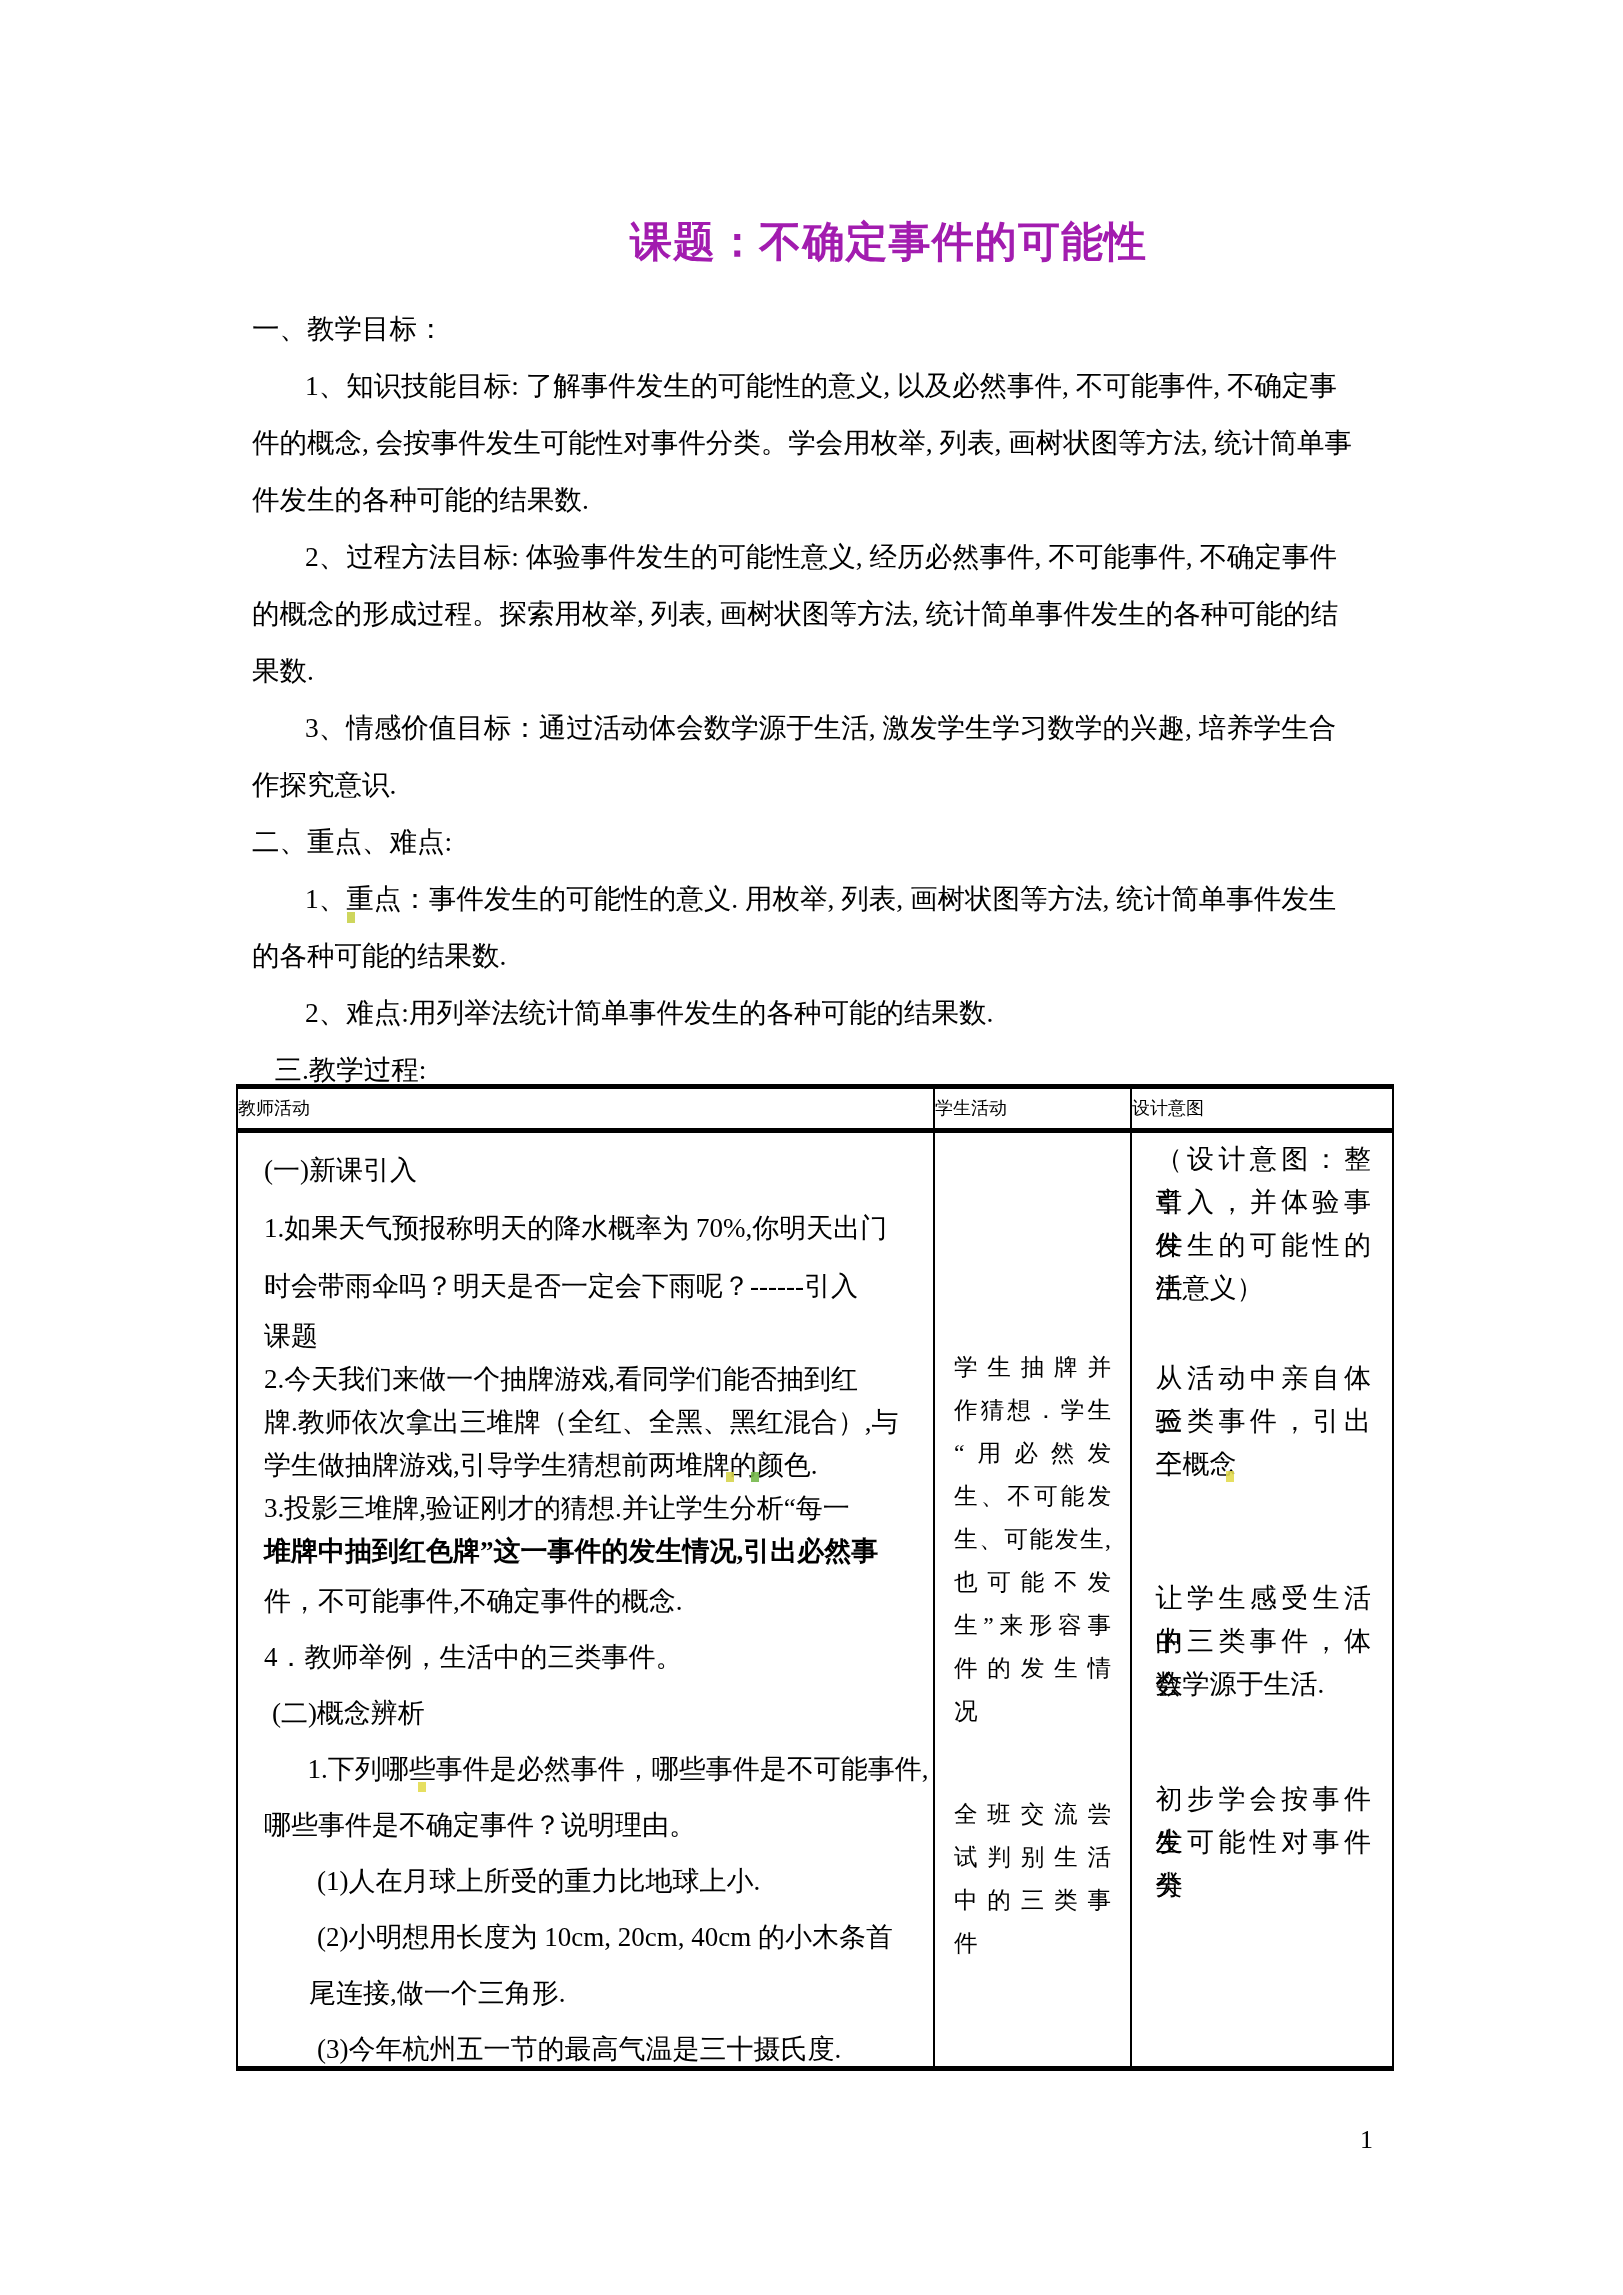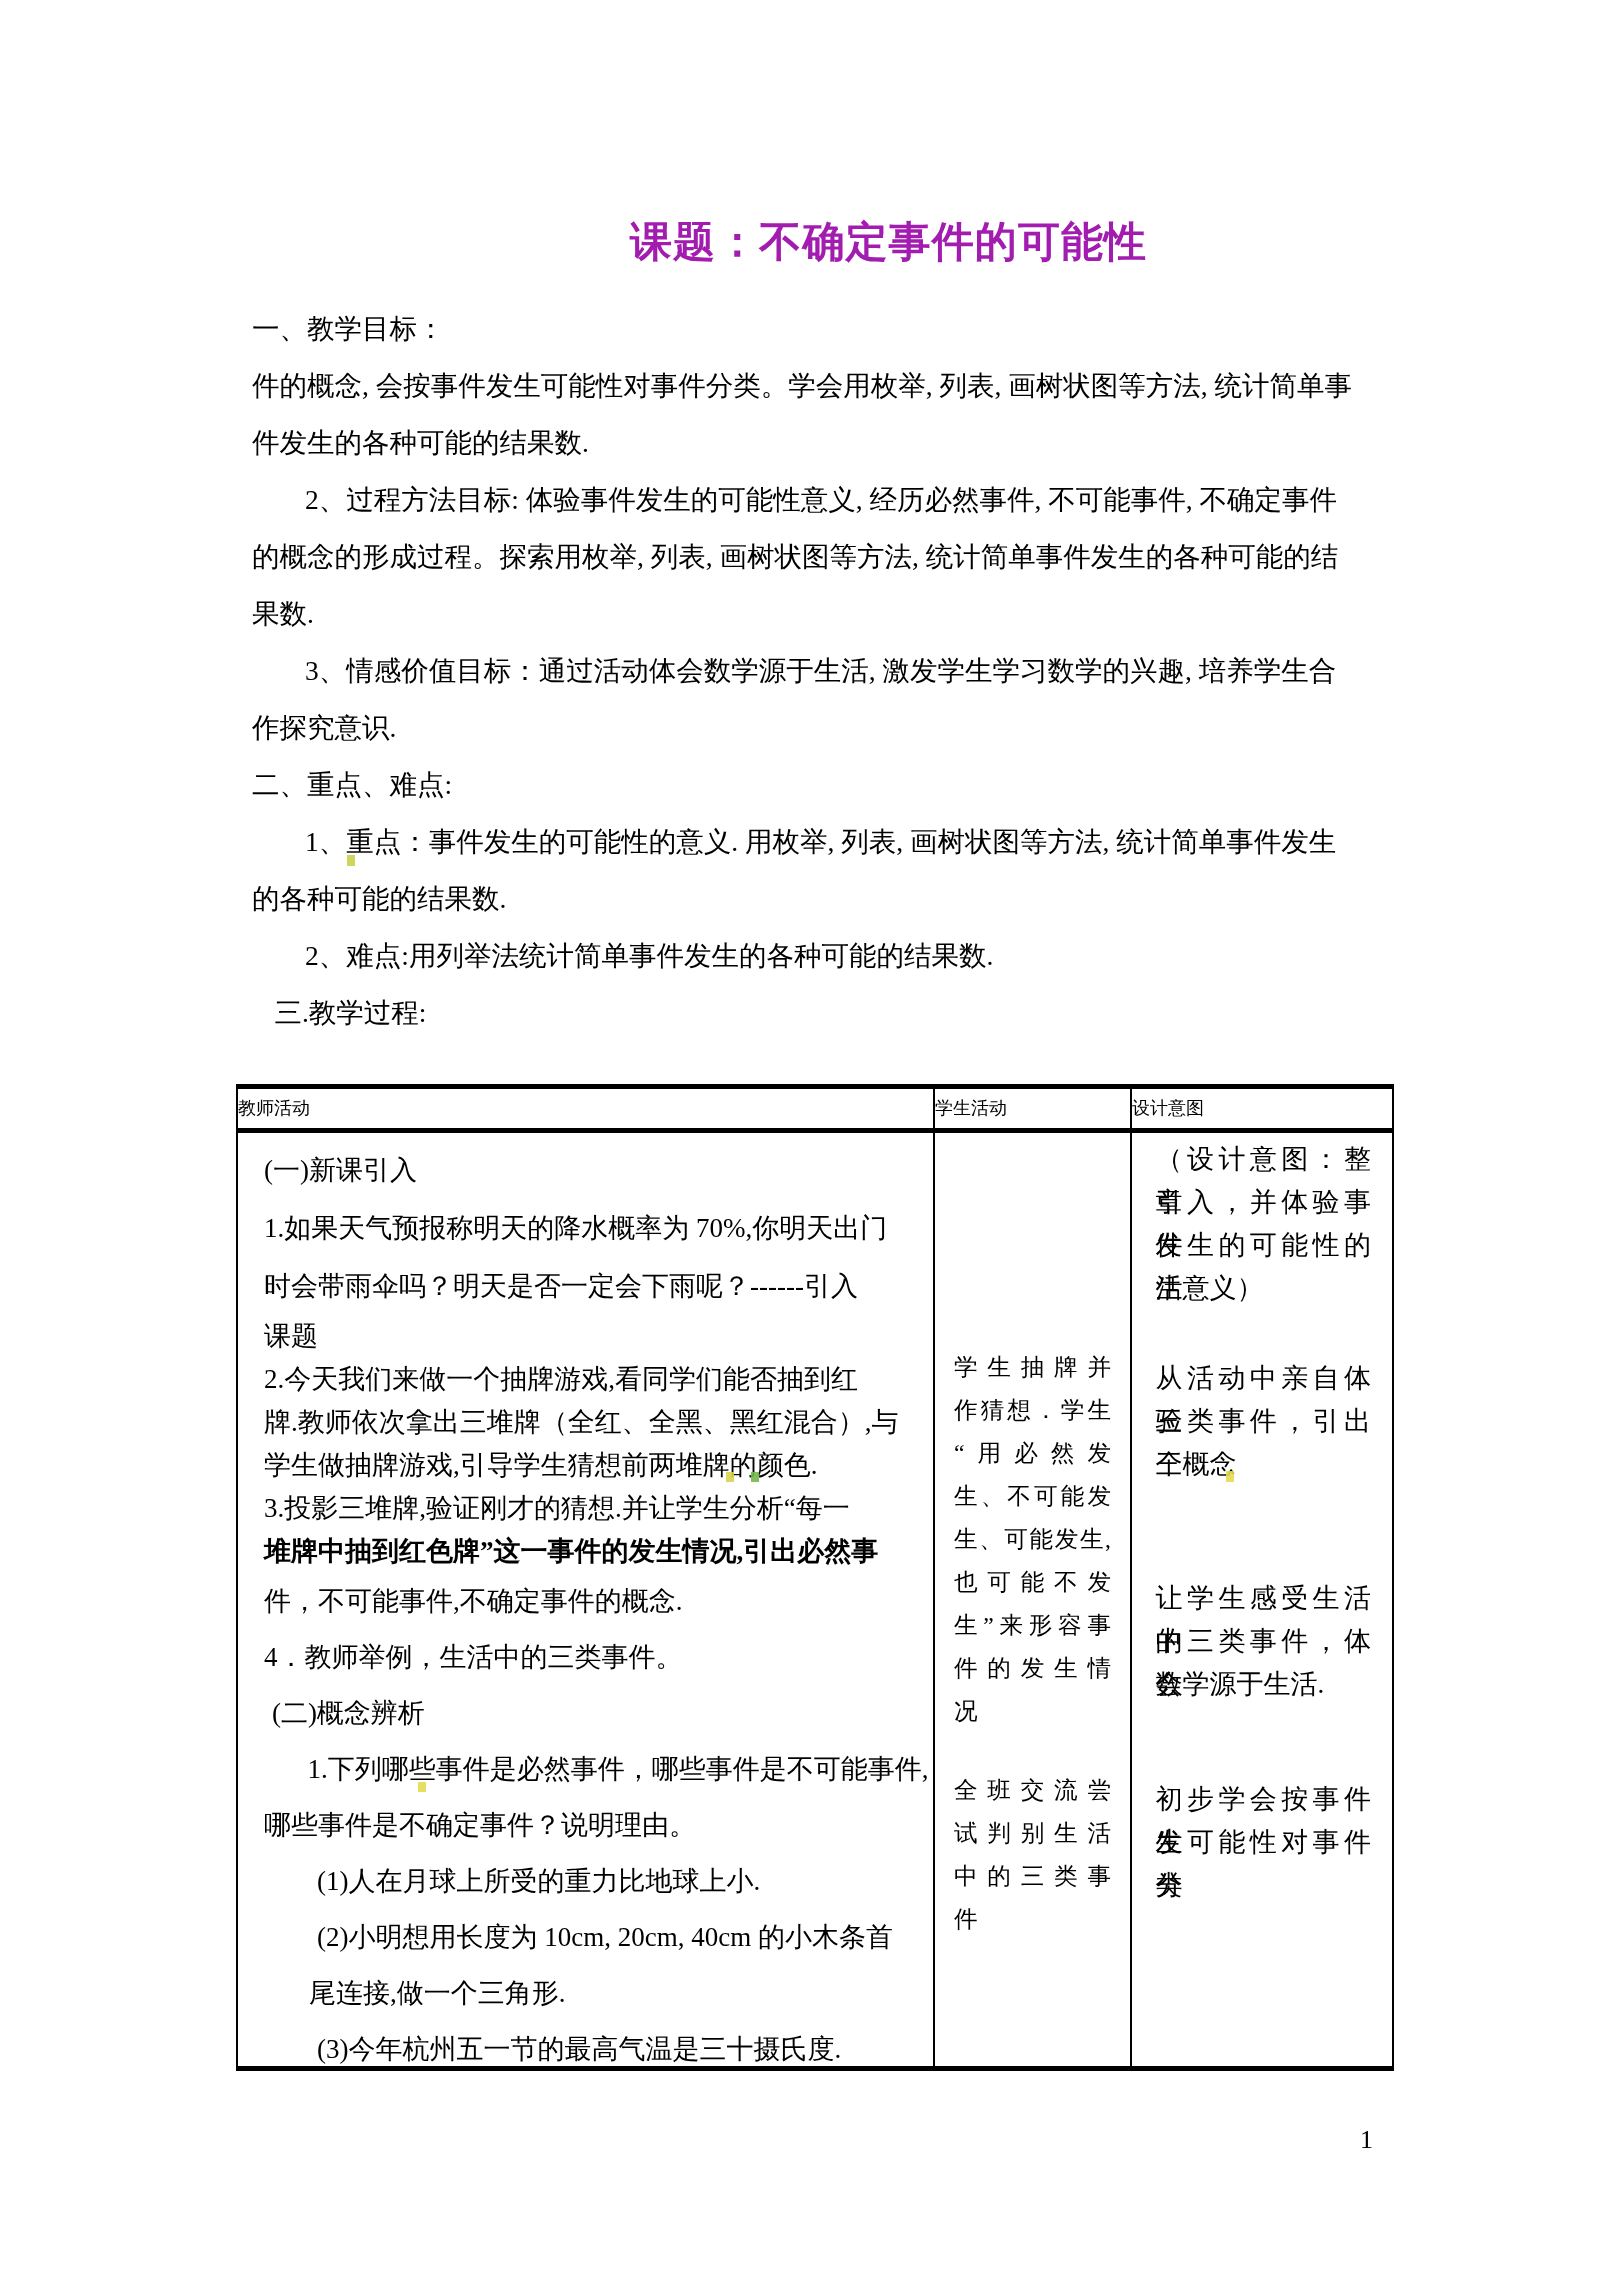--- a/index.html
+++ b/index.html
@@ -53,20 +53,21 @@
 </head>
 <body>
 
 <div class="page">
 
   <div class="doc-title" style="color: #a21caf;">课题：不确定事件的可能性</div>
 
   <div class="intro">
 
   <div class="line">一、教学目标：</div>
+      <div class="line" style="text-indent: 53px;">1、知识技能目标: 了解事件发生的可能性的意义, 以及必然事件, 不可能事件, 不确定事</div>
       <div class="line">件的概念, 会按事件发生可能性对事件分类。学会用枚举, 列表, 画树状图等方法, 统计简单事</div>
       <div class="line">件发生的各种可能的结果数.</div>
       <div class="line" style="text-indent: 53px;">2、过程方法目标: 体验事件发生的可能性意义, 经历必然事件, 不可能事件, 不确定事件</div>
       <div class="line">的概念的形成过程。探索用枚举, 列表, 画树状图等方法, 统计简单事件发生的各种可能的结</div>
       <div class="line">果数.</div>
       <div class="line" style="text-indent: 53px;">3、情感价值目标：通过活动体会数学源于生活, 激发学生学习数学的兴趣, 培养学生合</div>
       <div class="line">作探究意识.</div>
       <div class="line">二、重点、难点:</div>
       <div class="line" style="text-indent: 53px;">1、重点：事件发生的可能性的意义. 用枚举, 列表, 画树状图等方法, 统计简单事件发生<span class="spellmark" style="left: 95px; background: rgb(201, 209, 75);"></span></div>
       <div class="line">的各种可能的结果数.</div>
@@ -106,21 +107,21 @@
 
       <div class="line">学生抽牌并</div>
           <div class="line">作猜想．学生</div>
           <div class="line">“用必然发</div>
           <div class="line">生、不可能发</div>
           <div class="line">生、可能发生,</div>
           <div class="line">也可能不发</div>
           <div class="line">生”来形容事</div>
           <div class="line">件的发生情</div>
           <div class="line no-j">况</div>
-          <div class="line" style="margin-top: 36px;">全班交流尝</div>
+          <div class="line" style="margin-top: 60px;">全班交流尝</div>
           <div class="line">试判别生活</div>
           <div class="line">中的三类事</div>
           <div class="line no-j">件</div>
         </div>
       <div class="col col3">
 
       <div class="line">（设计意图：整章</div>
           <div class="line">引入，并体验事件</div>
           <div class="line">发生的可能性的生</div>
           <div class="line no-j">活意义）</div>

